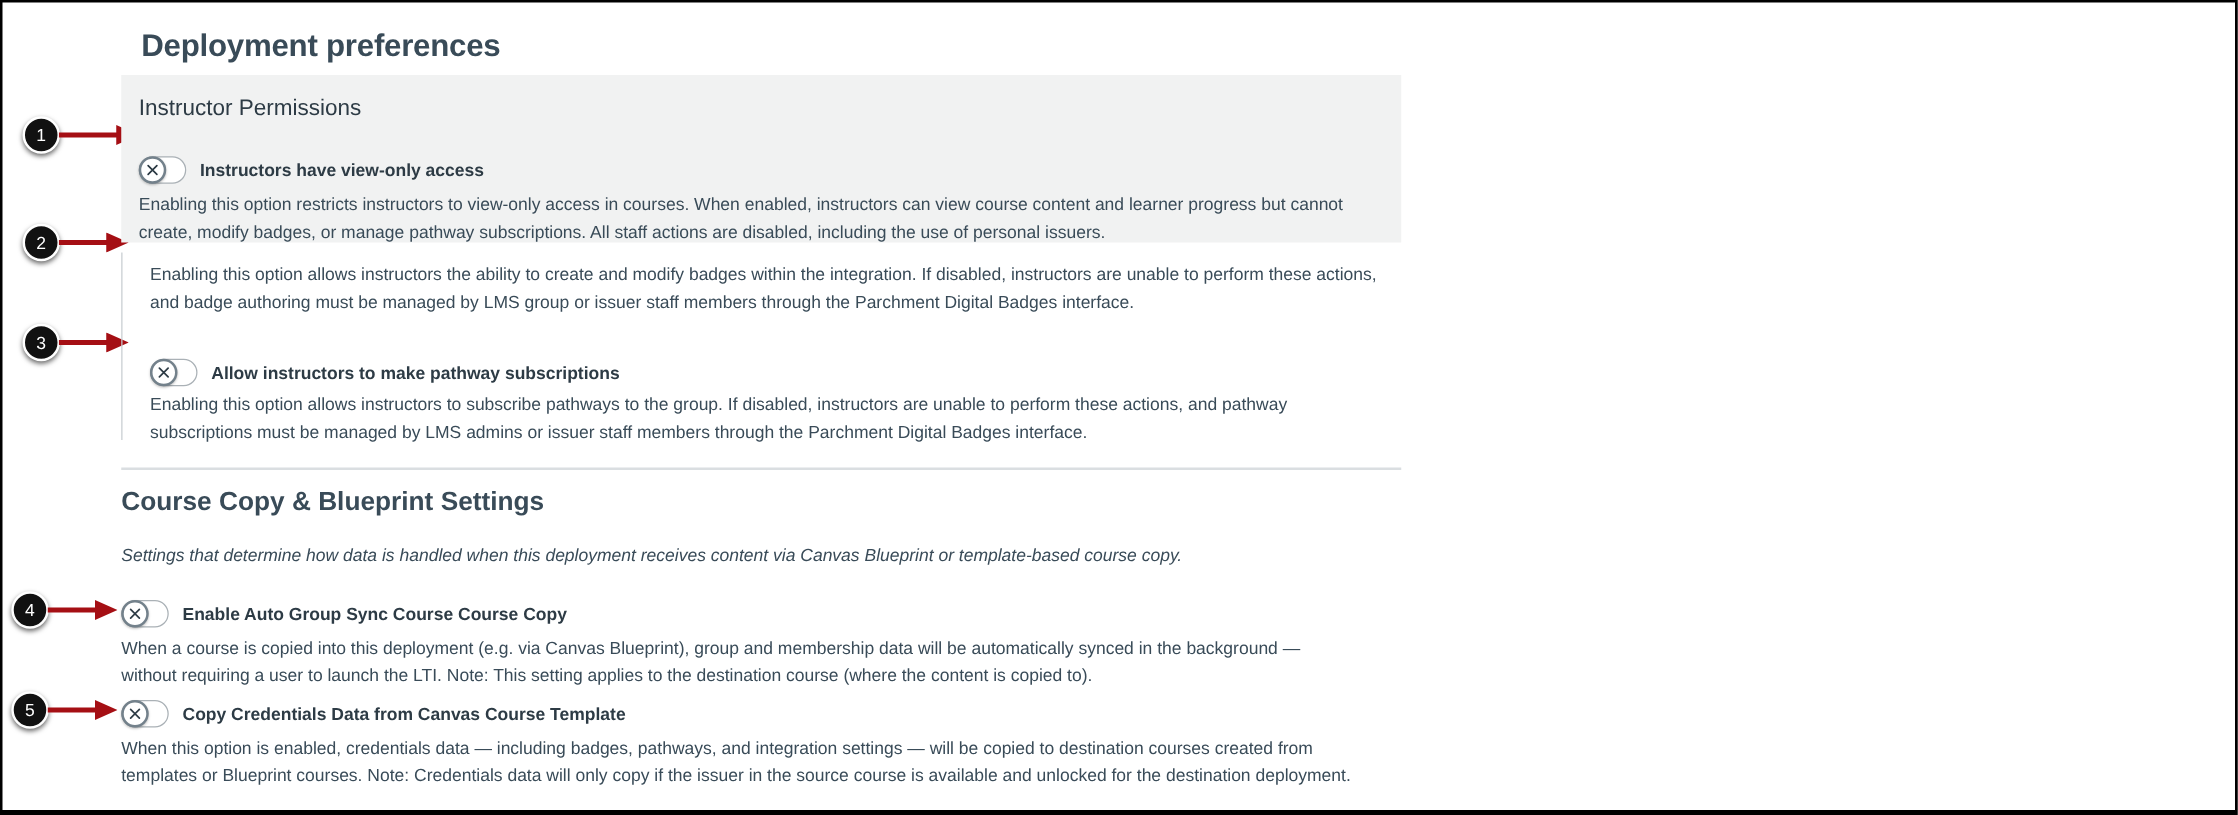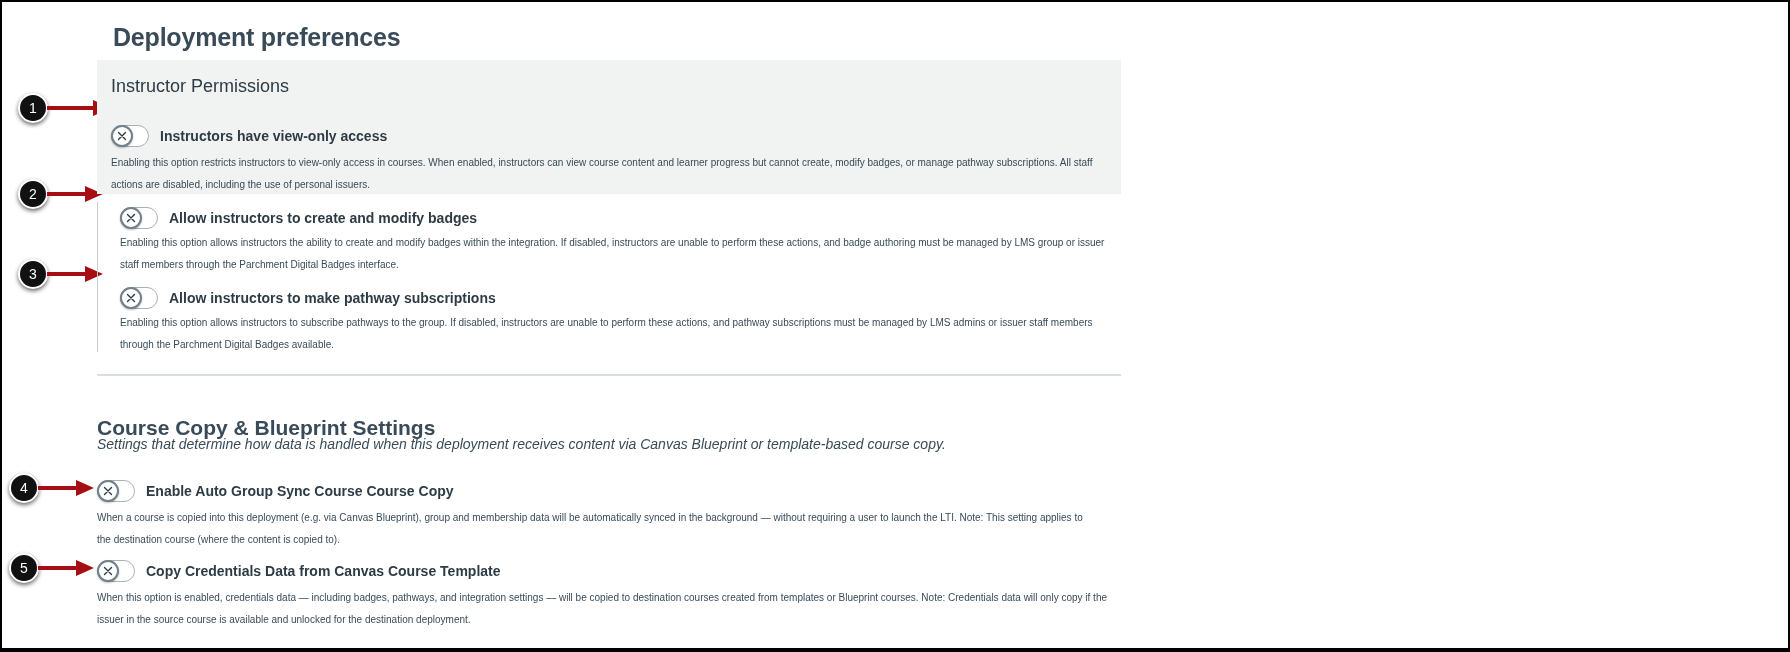--- a/index.html
+++ b/index.html
@@ -93,21 +93,21 @@
   }
   .toggle-knob svg { display: block; }
   .setting-label {
     margin-left: 11px;
     font-size: 14px;
     font-weight: 700;
     color: #2d3b45;
   }
   .setting-desc {
     margin: 4px 0 0 0;
-    font-size: 10px;
+    font-size: 14px;
     line-height: 22px;
     color: #394b58;
     width: 990px;
   }
   .indent-group {
     position: absolute;
     left: 0;
     top: 200px;
     width: 1024px;
     height: 150px;
@@ -117,21 +117,21 @@
     position: absolute;
     left: 0;
     top: 372px;
     width: 1024px;
     height: 0;
     border-top: 2px solid #dadee1;
   }
   h2.section-title {
     position: absolute;
     left: 0;
-    top: 414px;
+    top: 388px;
     margin: 0;
     font-size: 21px;
     font-weight: 700;
     color: #394b58;
   }
   .section-desc {
     position: absolute;
     left: 0;
     top: 434px;
     margin: 0;
@@ -229,45 +229,35 @@
           </div>
           <span class="setting-label">Instructors have view-only access</span>
         </div>
         <p class="setting-desc">Enabling this option restricts instructors to view-only access in courses. When enabled, instructors can view course content and learner progress but cannot create, modify badges, or manage pathway subscriptions. All staff actions are disabled, including the use of personal issuers.</p>
       </div>
     </div>
 
     <div class="indent-group">
 
       <div class="setting" style="left:22px; top:4px;">
-        <div class="setting-row">
-          <div class="toggle">
-            <div class="toggle-knob">
-              <svg width="10" height="10" viewBox="0 0 10 10">
-                <path d="M1.5 1.5 L8.5 8.5 M8.5 1.5 L1.5 8.5" stroke="#2d3b45" stroke-width="1.4" stroke-linecap="round"></path>
-              </svg>
-            </div>
-          </div>
-          <span class="setting-label">Allow instructors to create and modify badges</span>
-        </div>
         <p class="setting-desc" style="margin-top:2px;">Enabling this option allows instructors the ability to create and modify badges within the integration. If disabled, instructors are unable to perform these actions, and badge authoring must be managed by LMS group or issuer staff members through the Parchment Digital Badges interface.</p>
       </div>
 
       <div class="setting" style="left:22px; top:84px;">
         <div class="setting-row">
           <div class="toggle">
             <div class="toggle-knob">
               <svg width="10" height="10" viewBox="0 0 10 10">
                 <path d="M1.5 1.5 L8.5 8.5 M8.5 1.5 L1.5 8.5" stroke="#2d3b45" stroke-width="1.4" stroke-linecap="round"></path>
               </svg>
             </div>
           </div>
           <span class="setting-label">Allow instructors to make pathway subscriptions</span>
         </div>
-        <p class="setting-desc" style="margin-top:2px;">Enabling this option allows instructors to subscribe pathways to the group. If disabled, instructors are unable to perform these actions, and pathway subscriptions must be managed by LMS admins or issuer staff members through the Parchment Digital Badges available.</p>
+        <p class="setting-desc" style="margin-top:2px;">Enabling this option allows instructors to subscribe pathways to the group. If disabled, instructors are unable to perform these actions, and pathway subscriptions must be managed by LMS admins or issuer staff members through the Parchment Digital Badges interface.</p>
       </div>
     </div>
 
     <div class="divider"></div>
 
     <h2 class="section-title">Course Copy &amp; Blueprint Settings</h2>
     <p class="section-desc">Settings that determine how data is handled when this deployment receives content via Canvas Blueprint or template-based course copy.</p>
 
     <div class="setting" style="left:0; top:477px;">
       <div class="setting-row">

